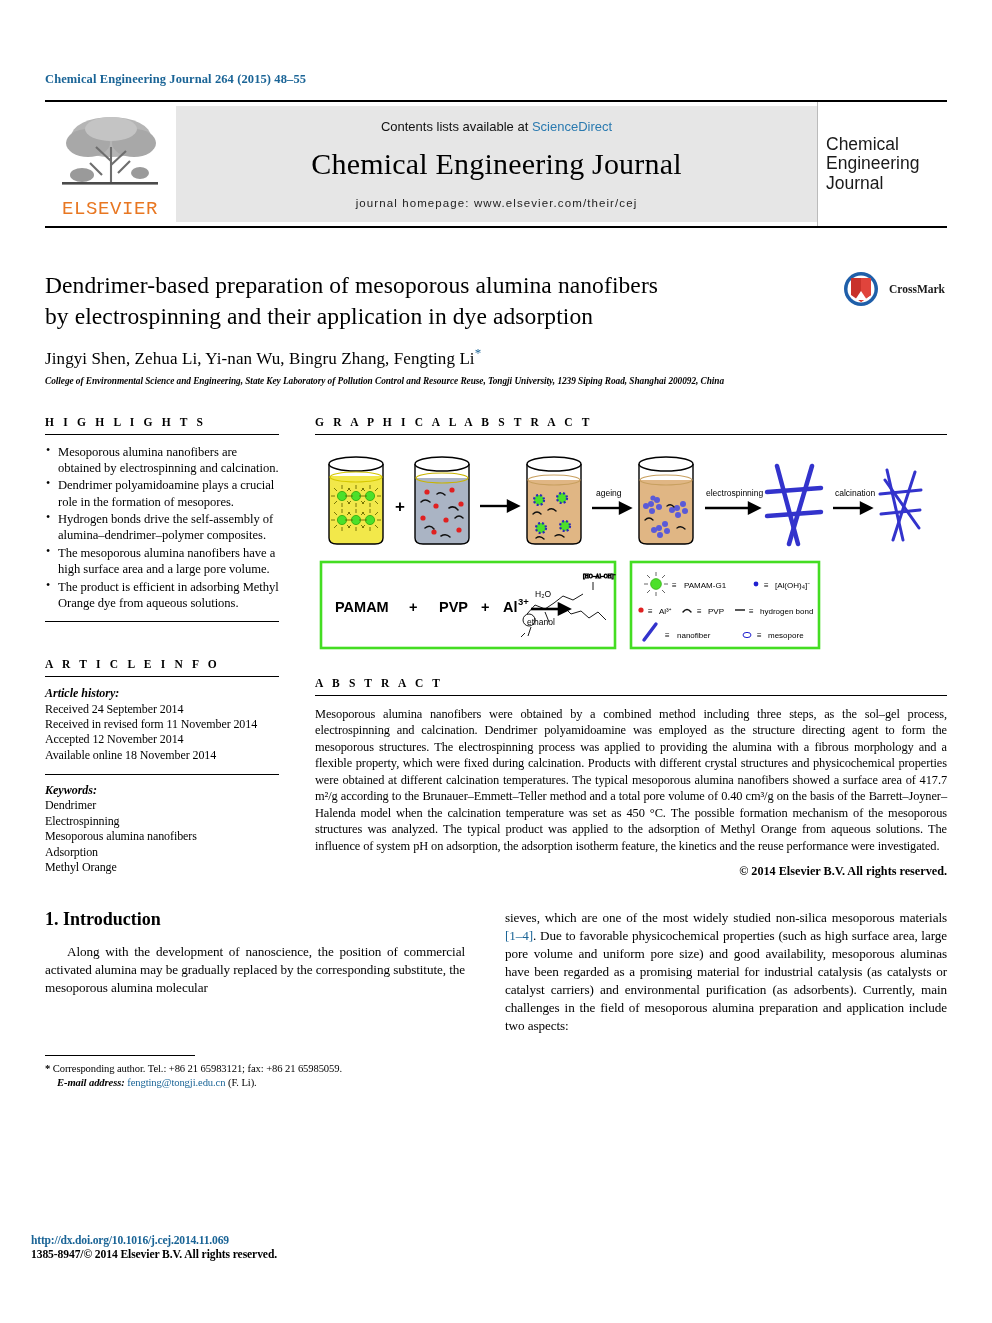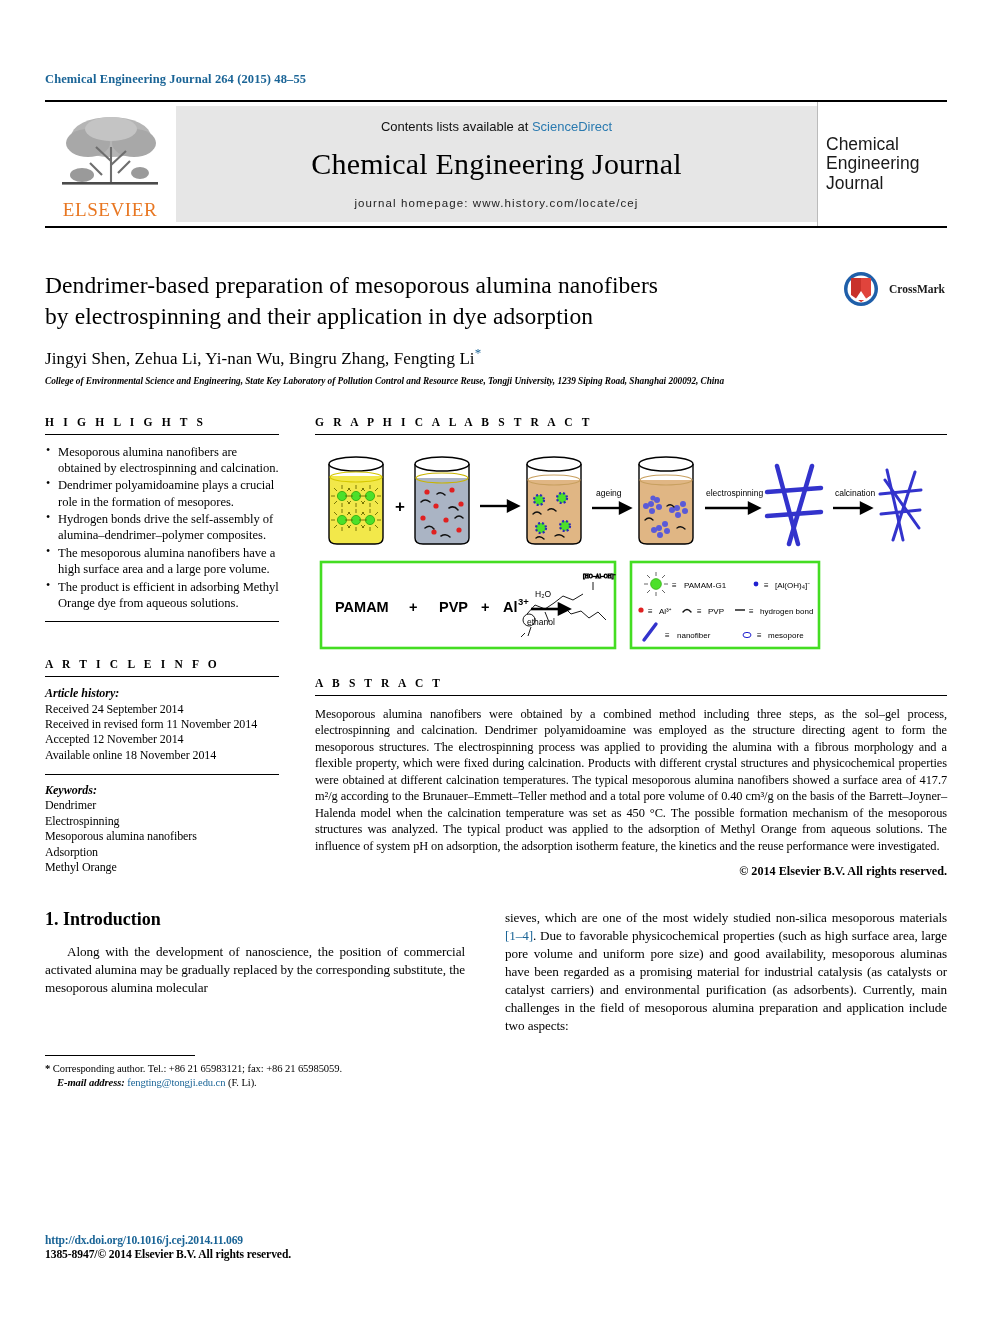--- a/index.html
+++ b/index.html
@@ -36,21 +36,21 @@
   }
   .mast-logo {
     width: 130px; flex: 0 0 130px;
     display: flex; flex-direction: column;
     align-items: center; justify-content: center;
     padding-top: 4px;
   }
   .tree-svg { display:block; }
   .elsevier-word {
     color: #E87722;
-    font-family: Liberation Serif, serif;
+    font-family: Liberation Mono, monospace;
     font-size: 19px;
     letter-spacing: .6px;
     line-height: 1;
     margin-top: 9px;
   }
   .mast-center {
     flex: 1 1 auto;
     background: #e6e6e6;
     margin: 4px 0 4px 0;
     display: flex; flex-direction: column;
@@ -177,21 +177,21 @@
   .ref-link { color: #1a6496; }
 
   .footnote-wrap { position: absolute; left: 0; right: 20px; top: 146px; }
   .fn-rule { border-top: 0.9px solid #000; width: 150px; margin-bottom: 6px; }
   .footnote { font-size: 10.6px; line-height: 1.34; letter-spacing: -.1px; }
   .footnote .star { font-weight:bold; }
   .fn-ind { padding-left: 12px; }
   .em-it { font-style: italic; font-weight: bold; }
   .mail { color: #1a6496; }
 
-  .docfoot { position: absolute; left: 45px; bottom: 62px; }
+  .docfoot { position: absolute; left: 31px; bottom: 62px; }
   .doi { color:#1a6496; font-size: 11.6px; font-weight: bold; letter-spacing: -.2px; }
   .issn { font-size: 11.6px; font-weight: bold; margin-top: 1px; letter-spacing: -.1px; }
 
   
   .gtxt { font-family: "Liberation Sans", sans-serif; }
 </style>
 </head>
 <body>
 
 <div class="page">
@@ -223,21 +223,21 @@
       </svg>
       <div class="elsevier-word">ELSEVIER</div>
     </div>
 
     <div class="mast-center">
       <div class="contents-line">
         <span>Contents lists available at</span>
         <span class="sd">ScienceDirect</span>
       </div>
       <div class="journal-title">Chemical Engineering Journal</div>
-      <div class="homepage">journal homepage: www.history.com/locate/cej</div>
+      <div class="homepage">journal homepage: www.elsevier.com/their/cej</div>
     </div>
 
     <div class="mast-cover">
       <div class="cover-txt">
         <div>Chemical</div>
         <div>Engineering</div>
         <div>Journal</div>
       </div>
     </div>
   </div>

